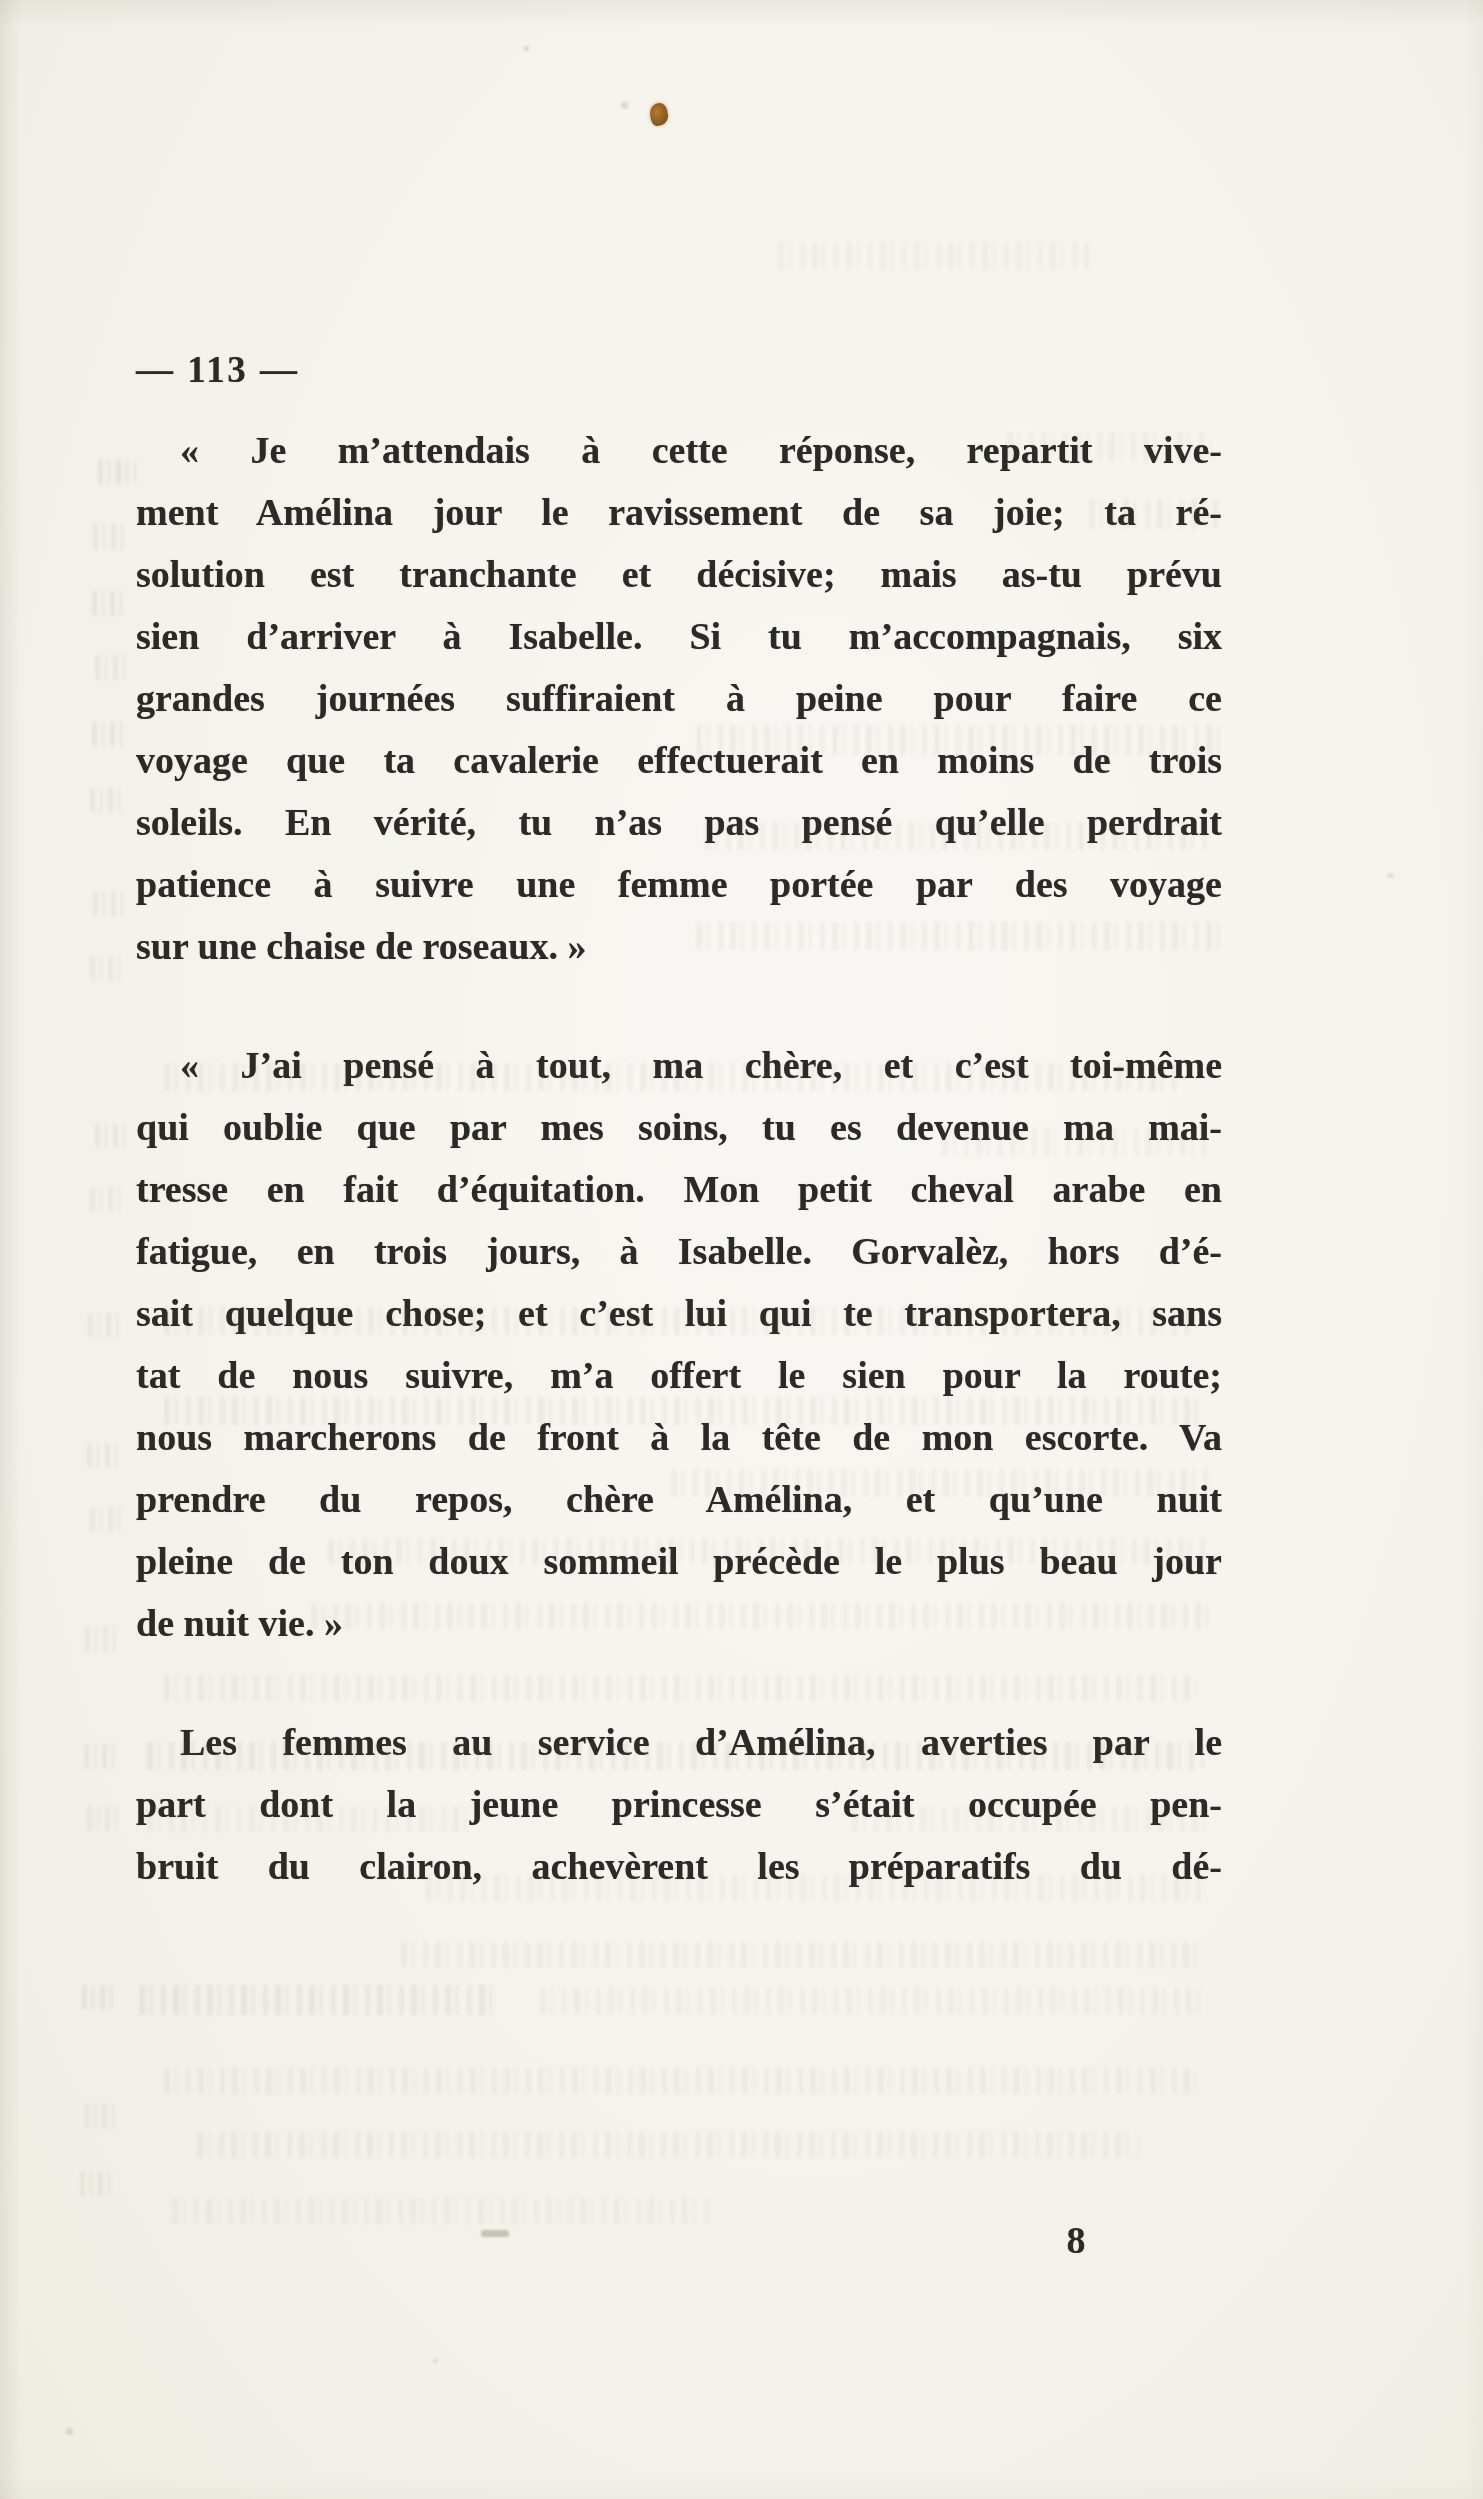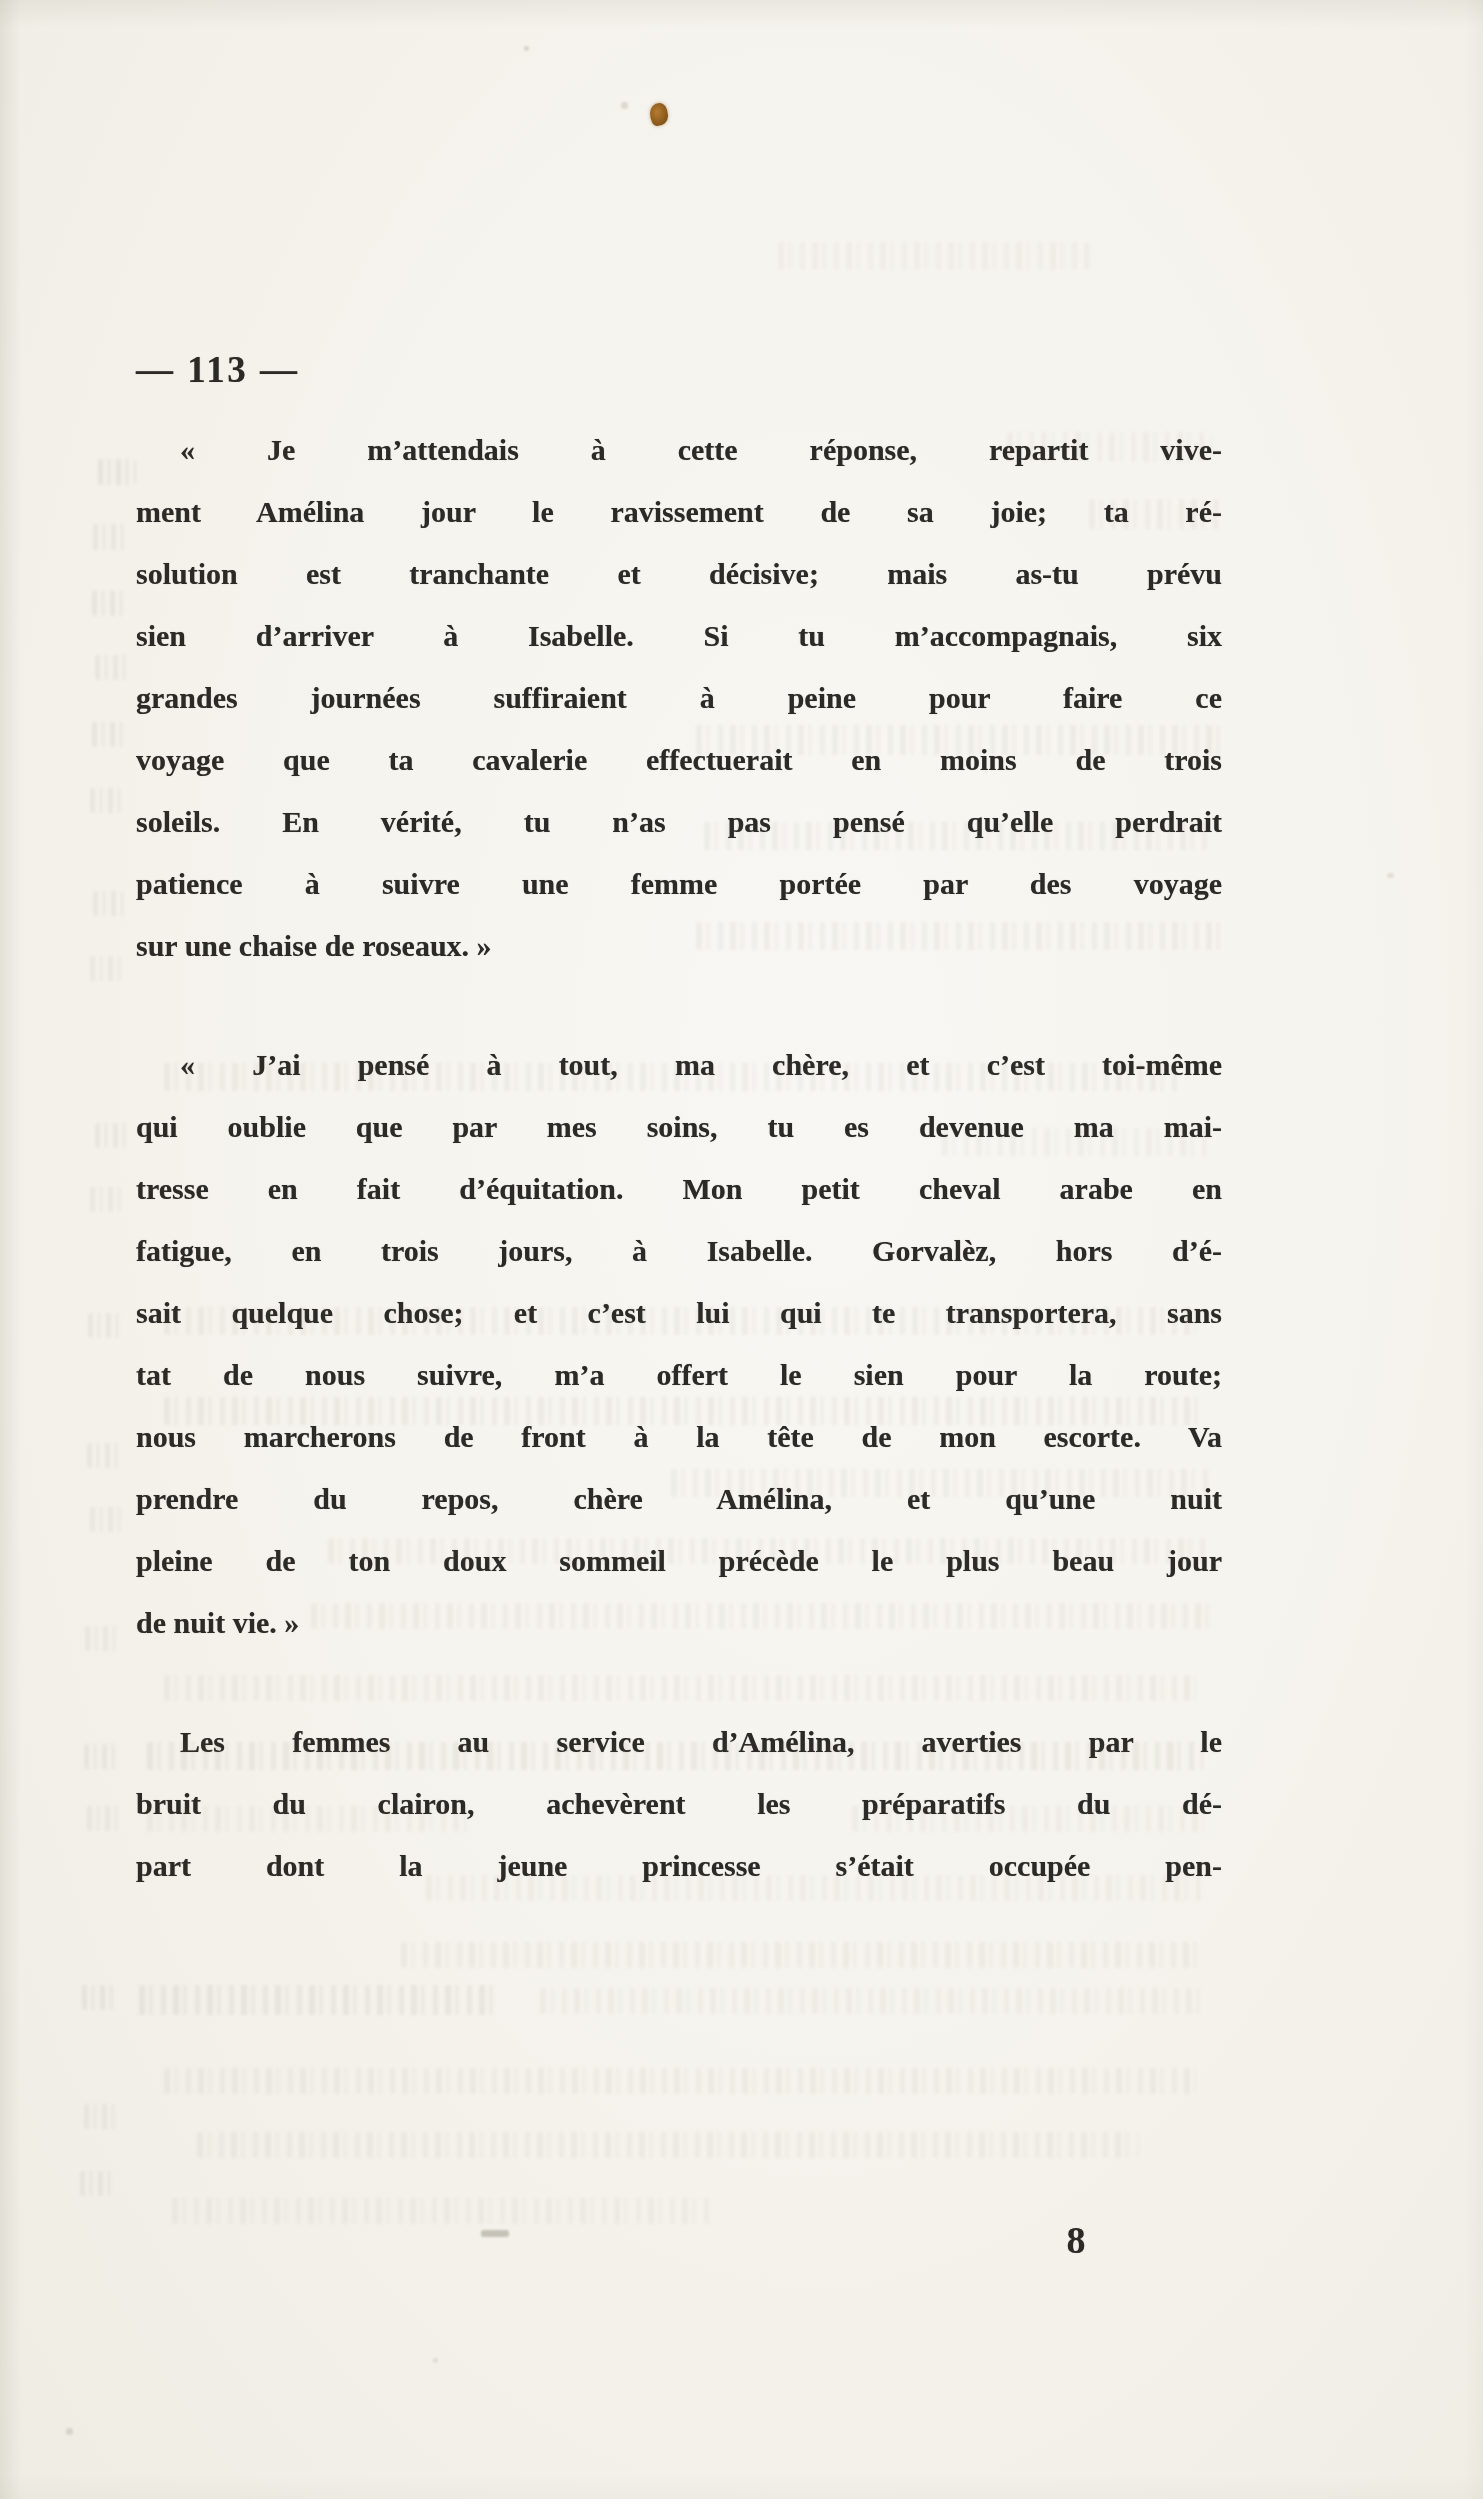--- a/index.html
+++ b/index.html
@@ -21,21 +21,21 @@
       linear-gradient(0deg, rgba(150,144,126,.06), rgba(150,144,126,0) 24.6px);
   }
   .page-number-line {
     position:absolute; left:136px; top:344px; width:1086px;
     text-align:left; font-weight:700; font-size:37px; line-height:52px;
     letter-spacing:2.5px; color:#2c2a26;
     text-shadow:0 0 0.8px rgba(44,42,38,.45);
   }
   .textblock {
     position:absolute; left:136px; top:419px; width:1086px;
-    font-weight:700; font-size:30px; line-height:62px; color:#2b2a26;
+    font-weight:700; font-size:38px; line-height:62px; color:#2b2a26;
   }
   .para + .para { margin-top:57px; }
   .line {
     text-align:justify; text-align-last:justify;
     text-shadow:0 0 0.8px rgba(43,42,38,.45);
   }
   .line.first { text-indent:44px; }
   .line.lastfree { text-align-last:left; }
   .signature {
     position:absolute; left:1050px; top:2212px; width:52px; text-align:center;
@@ -93,22 +93,22 @@
         <div class="line">fatigue, en trois jours, à Isabelle. Gorvalèz, hors d’é-</div>
         <div class="line">sait quelque chose; et c’est lui qui te transportera, sans</div>
         <div class="line">tat de nous suivre, m’a offert le sien pour la route;</div>
         <div class="line">nous marcherons de front à la tête de mon escorte. Va</div>
         <div class="line">prendre du repos, chère Amélina, et qu’une nuit</div>
         <div class="line">pleine de ton doux sommeil précède le plus beau jour</div>
         <div class="line lastfree">de nuit vie. »</div>
       </div>
       <div class="para">
         <div class="line first">Les femmes au service d’Amélina, averties par le</div>
+        <div class="line">part dont la jeune princesse s’était occupée pen-</div>
         <div class="line">bruit du clairon, achevèrent les préparatifs du dé-</div>
-        <div class="line">part dont la jeune princesse s’était occupée pen-</div>
       </div>
     </div>
 
   <div class="signature">8</div>
 
   <div class="inkspot"></div>
   <div class="dash"></div>
   <div class="speck" style="left:524px;top:46px;width:4.9px;height:4.9px;opacity:.3"></div>
   <div class="speck" style="left:621px;top:102px;width:6.6px;height:6.6px;opacity:.25"></div>
   <div class="speck" style="left:1387px;top:873px;width:6.6px;height:4.9px;opacity:.2"></div>

